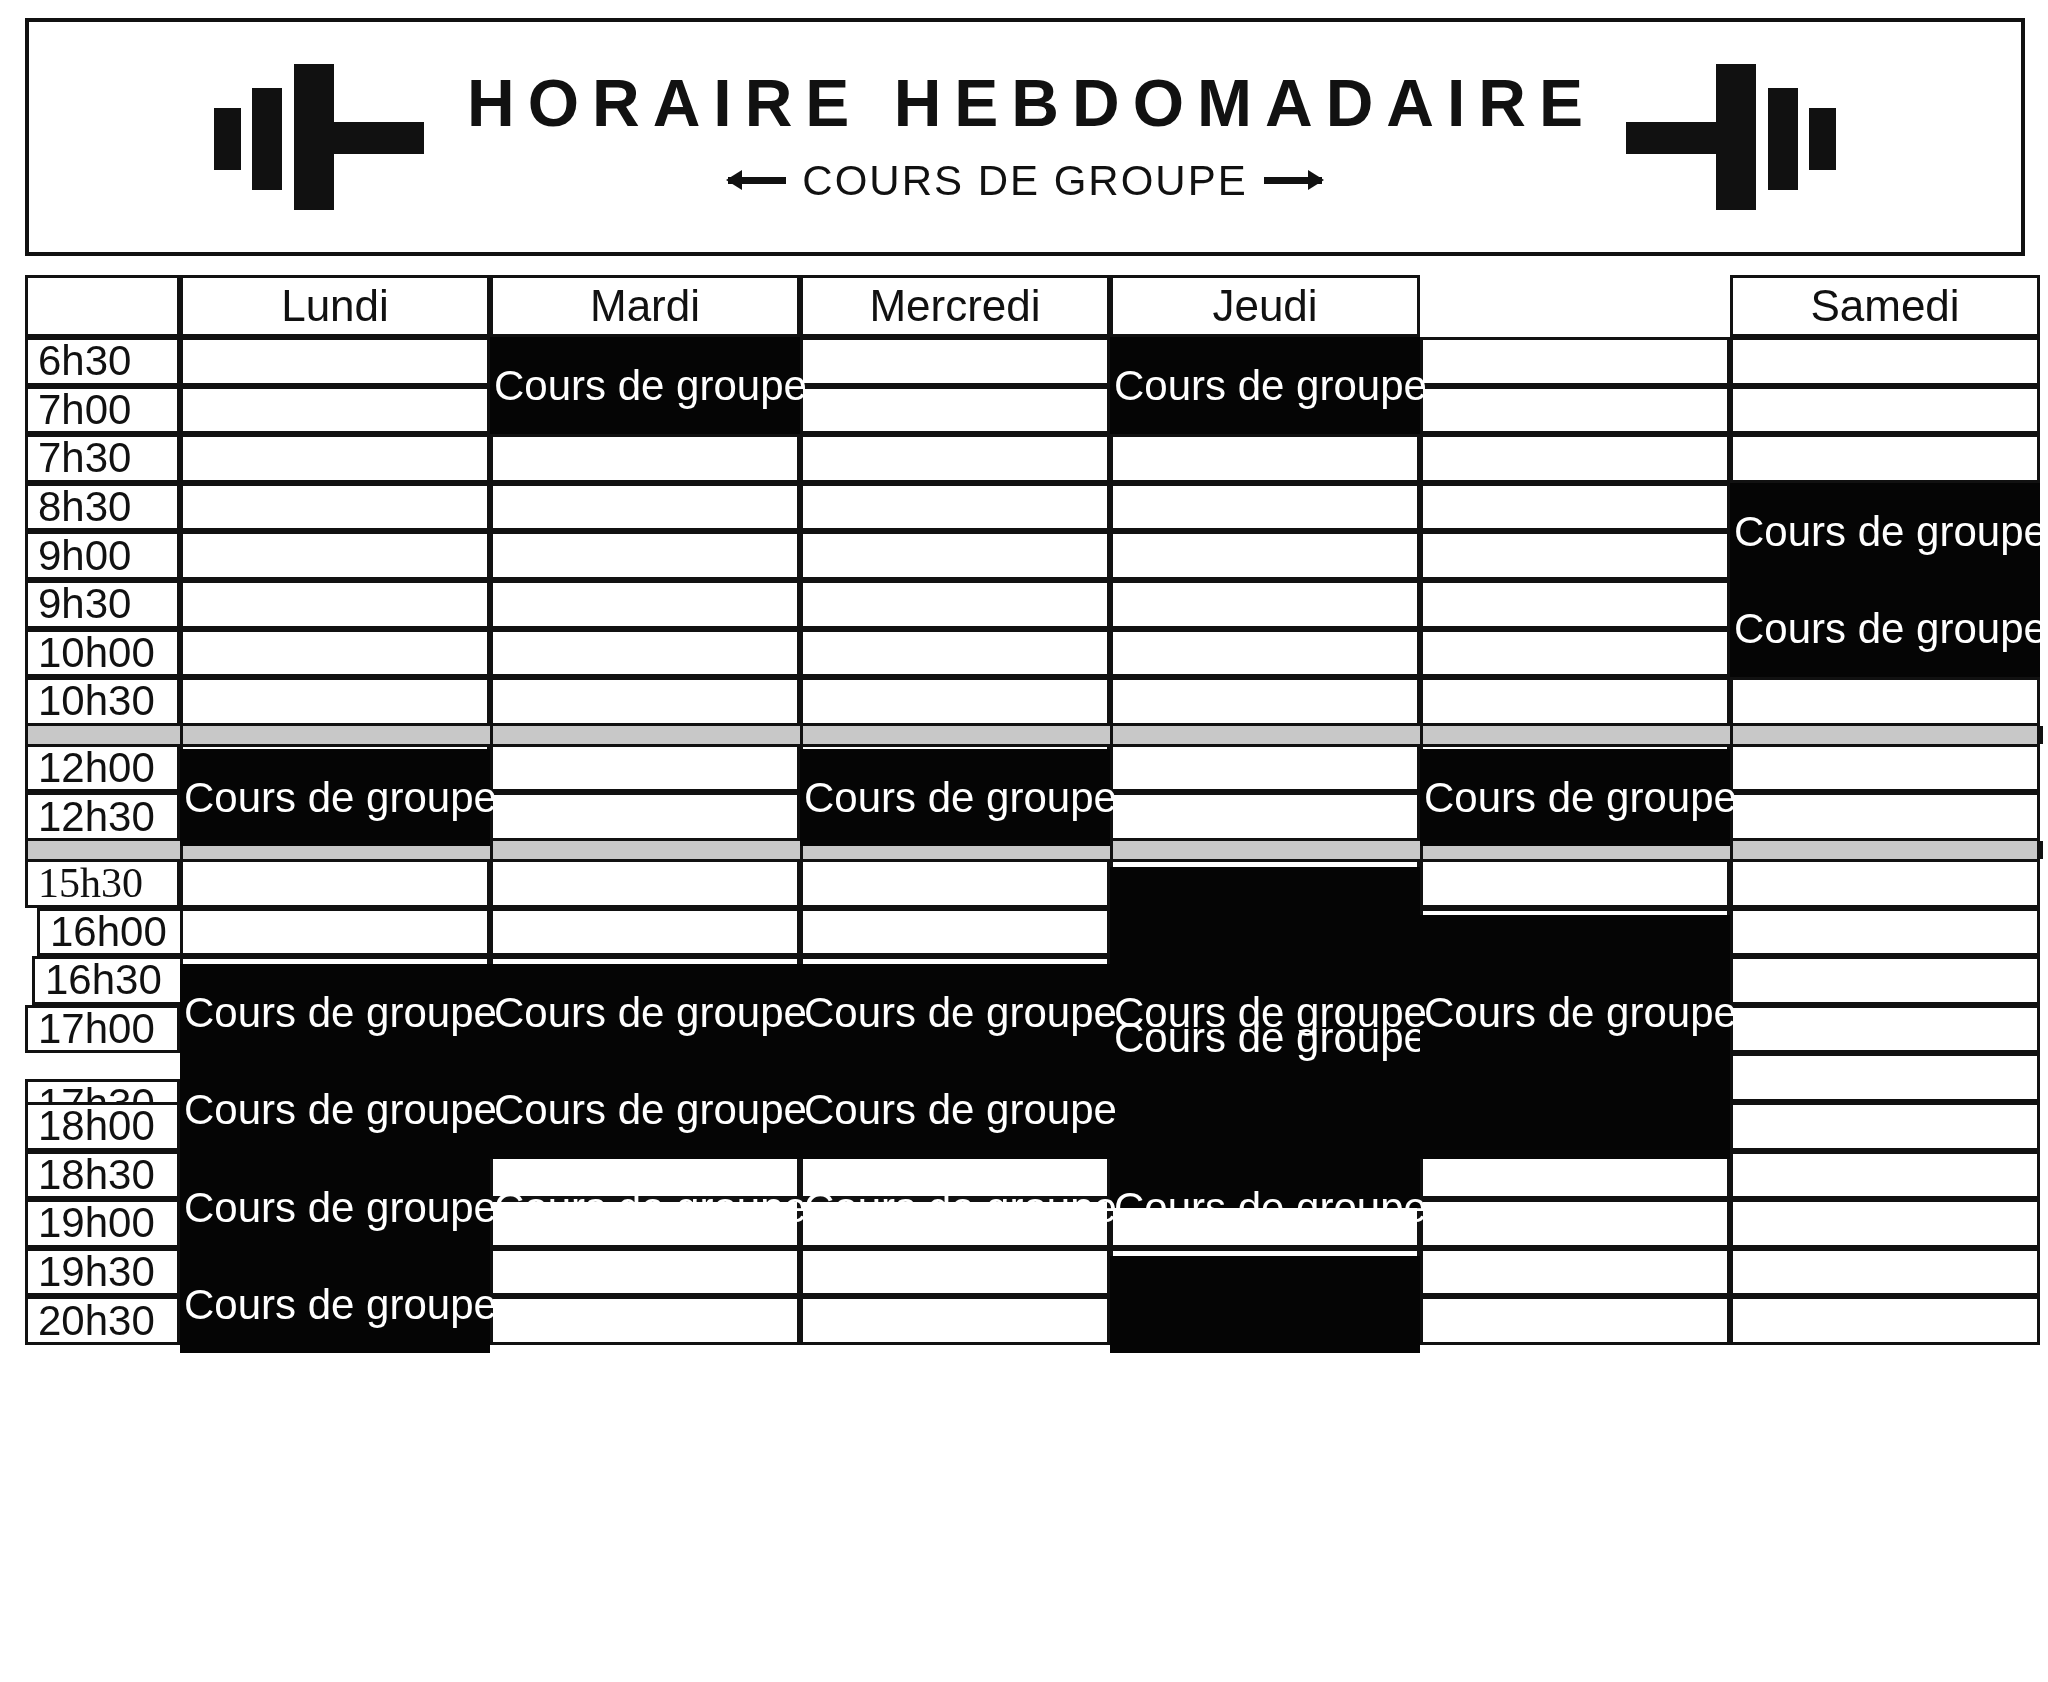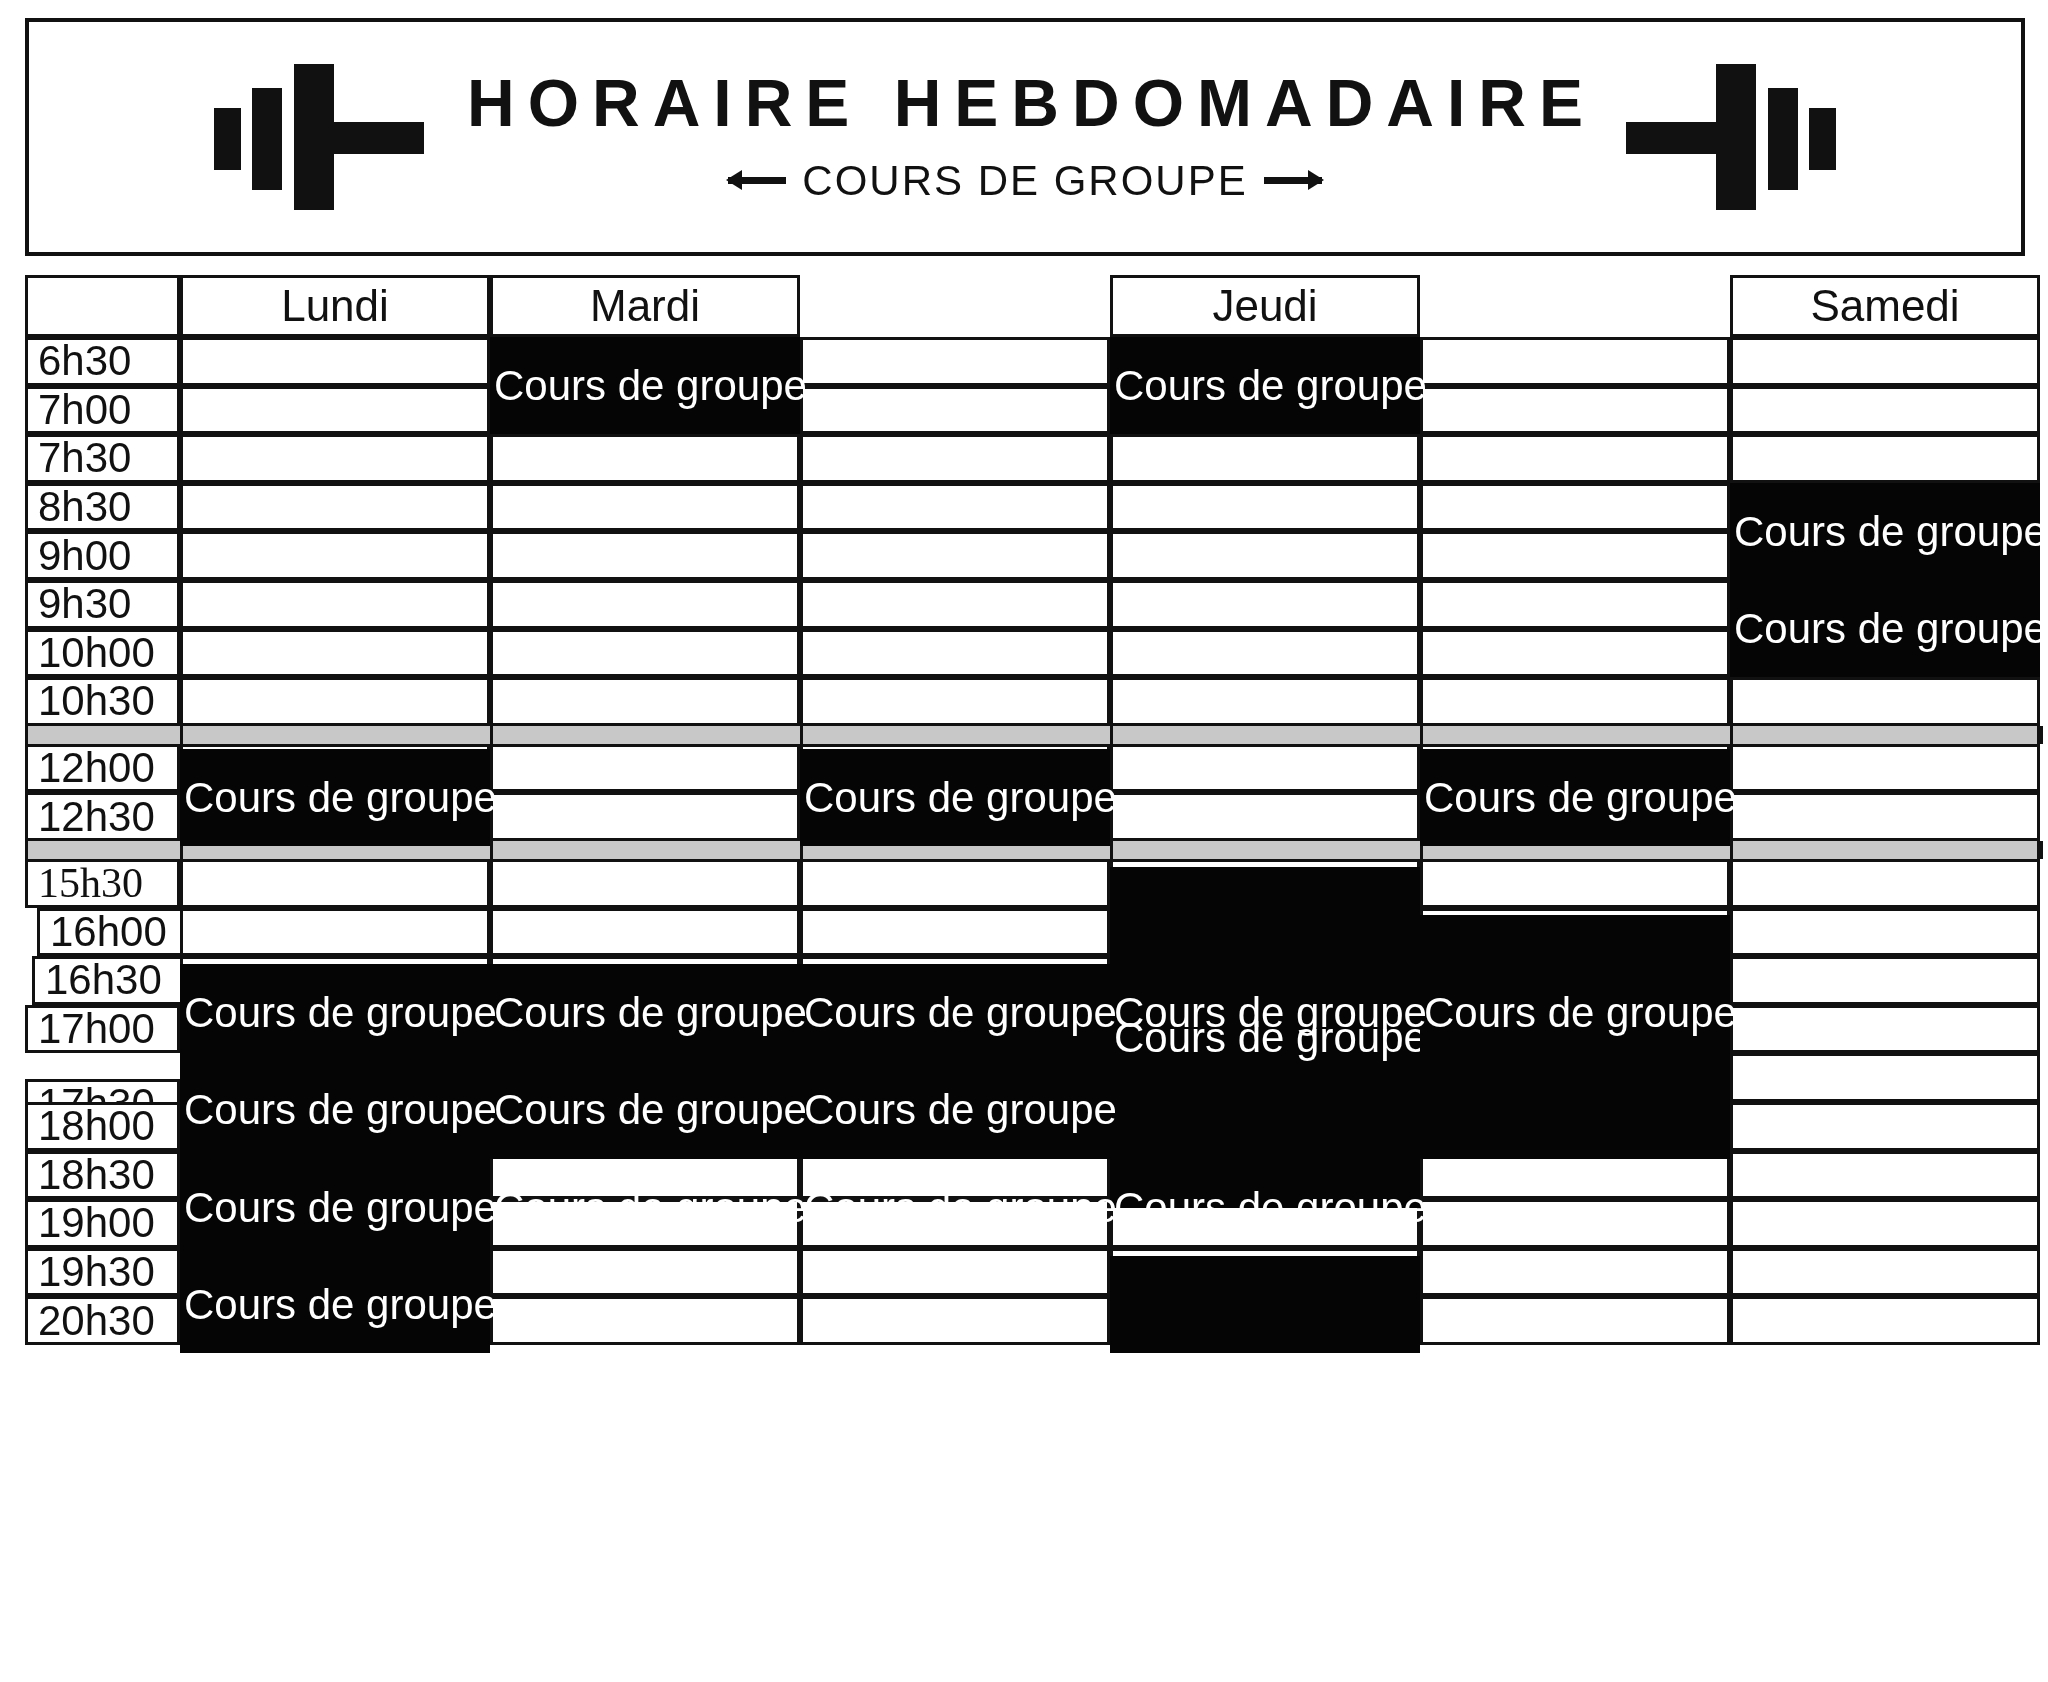--- a/index.html
+++ b/index.html
@@ -194,20 +194,21 @@
         </svg>
       </div>
 
     </div>
   </div>
 
   <div class="grid" id="grid">
       <div class="cell corner" style="left: 0px; top: 0px; width: 155px; height: 62px;"></div>
       <div class="cell day-head" style="left: 155px; top: 0px; width: 310px; height: 62px;">Lundi</div>
       <div class="cell day-head" style="left: 465px; top: 0px; width: 310px; height: 62px;">Mardi</div>
+      <div class="cell day-head" style="left: 775px; top: 0px; width: 310px; height: 62px;">Mercredi</div>
       <div class="cell day-head" style="left: 1085px; top: 0px; width: 310px; height: 62px;">Jeudi</div>
       <div class="cell day-head" style="left: 1705px; top: 0px; width: 310px; height: 62px;">Samedi</div>
       <div class="cell timelabel" style="left: 0px; top: 62px; width: 155px; height: 48.6px;">6h30</div>
       <div class="cell blank" style="left: 155px; top: 62px; width: 310px; height: 48.6px;"></div>
       <div class="cell blank" style="left: 465px; top: 62px; width: 310px; height: 48.6px;"></div>
       <div class="cell blank" style="left: 775px; top: 62px; width: 310px; height: 48.6px;"></div>
       <div class="cell blank" style="left: 1085px; top: 62px; width: 310px; height: 48.6px;"></div>
       <div class="cell blank" style="left: 1395px; top: 62px; width: 310px; height: 48.6px;"></div>
       <div class="cell blank" style="left: 1705px; top: 62px; width: 310px; height: 48.6px;"></div>
       <div class="cell timelabel" style="left: 0px; top: 110.6px; width: 155px; height: 48.6px;">7h00</div>

